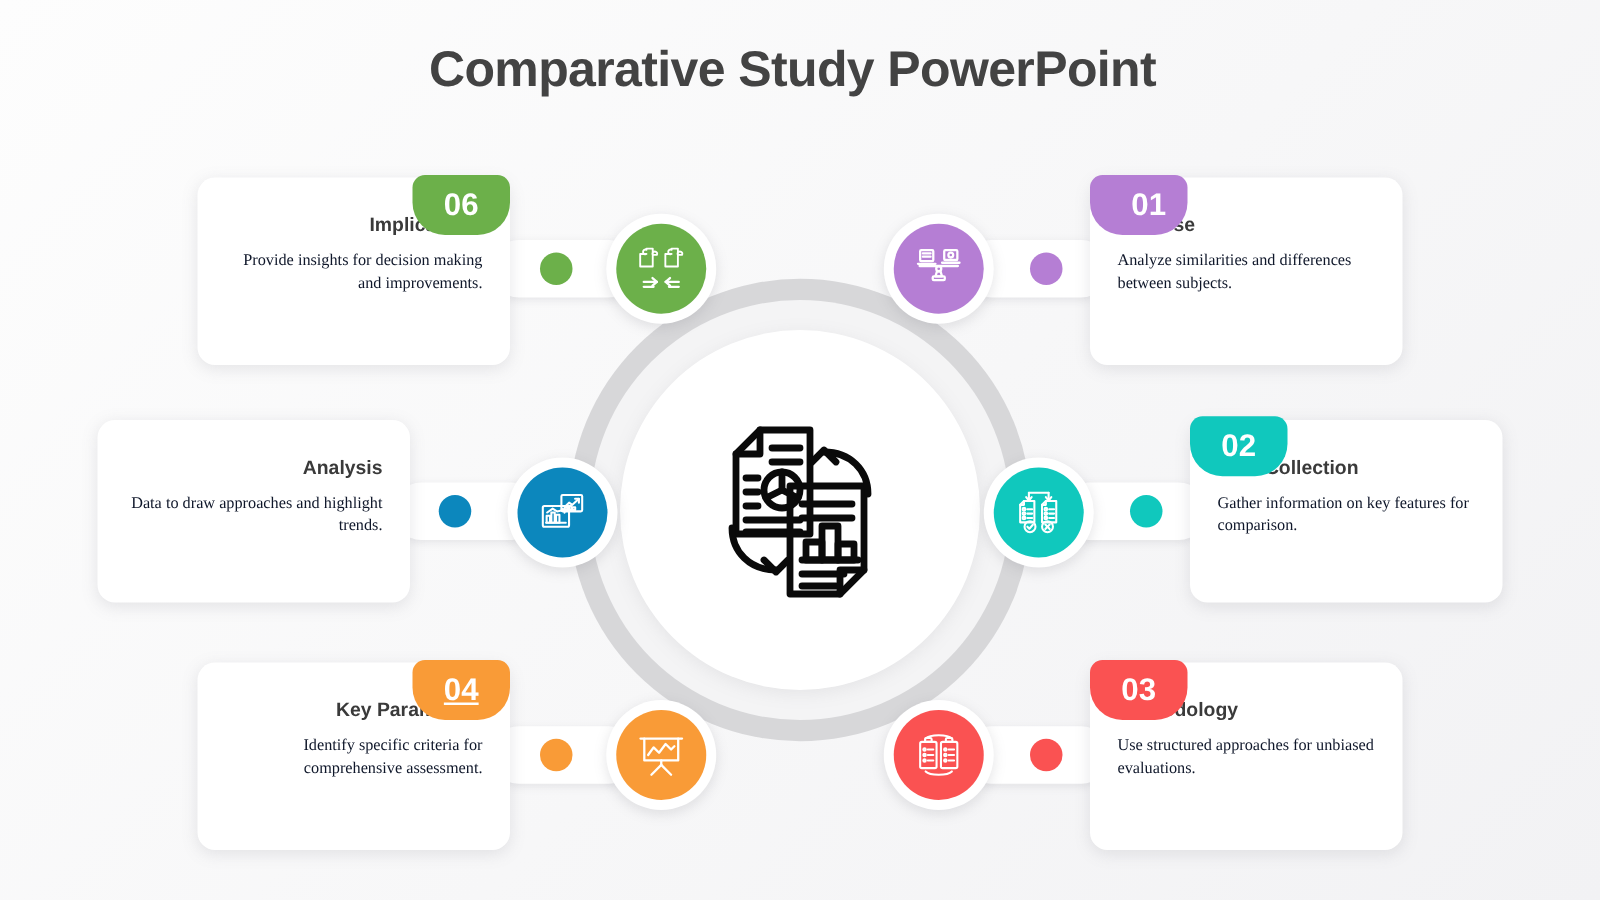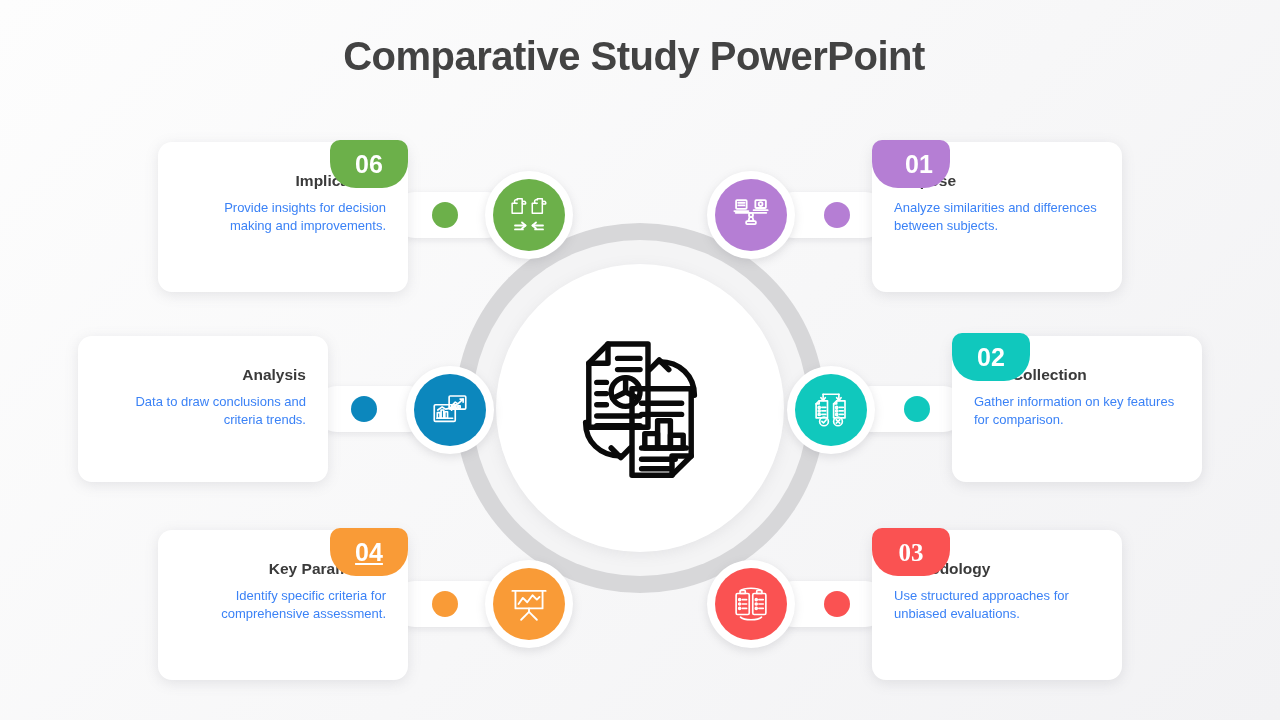--- a/index.html
+++ b/index.html
@@ -154,22 +154,23 @@
   .card-title {
     font-size: 15.5px;
     font-weight: bold;
     color: #3a3a3a;
     line-height: 1.2;
     margin-bottom: 8px;
   }
 
   .card-desc {
     font-size: 13px;
-    color: #3b82f6;
+    color: #0f172a;
     line-height: 1.42;
+    font-family: Liberation Serif, serif;
   }
 
   
   .badge {
     position: absolute;
     width: 78px;
     height: 48px;
     border-radius: 10px 10px 26px 26px;
     color: #ffffff;
     font-size: 25px;
@@ -187,21 +188,21 @@
   .card-05 { left: 78px;  top: 336px;  width: 250px; height: 146px; }
   .card-02 { left: 952px; top: 336px;  width: 250px; height: 146px; }
   .card-04 { left: 158px; top: 530px;  width: 250px; height: 150px; }
   .card-03 { left: 872px; top: 530px;  width: 250px; height: 150px; }
 
   .badge-06 { left: 330px; top: 140px; }
   .badge-01 { left: 872px; top: 140px; padding-left: 16px; }
   .badge-05 { left: 249px; top: 333px; }
   .badge-02 { left: 952px; top: 333px; }
   .badge-04 { left: 330px; top: 528px; text-decoration: underline; }
-  .badge-03 { left: 872px; top: 528px; font-family: Liberation Serif, serif; }
+  .badge-03 { left: 872px; top: 528px; }
 </style>
 </head>
 <body>
 
 <div class="slide">
 
   <div class="title">Comparative Study PowerPoint</div>
 
   <div class="bridge" style="left:392px; top:192px; width:118px;"></div>
   <div class="bridge" style="left:770px; top:192px; width:118px;"></div>
@@ -215,21 +216,21 @@
     <div class="card-desc">Provide insights for decision making and improvements.</div>
   </div>
 
   <div class="card card-01 card-l">
     <div class="card-title">Purpose</div>
     <div class="card-desc">Analyze similarities and differences between subjects.</div>
   </div>
 
   <div class="card card-05 card-r">
     <div class="card-title">Analysis</div>
-    <div class="card-desc">Data to draw conclusions and criteria trends.</div>
+    <div class="card-desc">Data to draw approaches and highlight trends.</div>
   </div>
 
   <div class="card card-02 card-l">
     <div class="card-title">Data Collection</div>
     <div class="card-desc">Gather information on key features for comparison.</div>
   </div>
 
   <div class="card card-04 card-r">
     <div class="card-title">Key Parameters</div>
     <div class="card-desc">Identify specific criteria for comprehensive assessment.</div>

